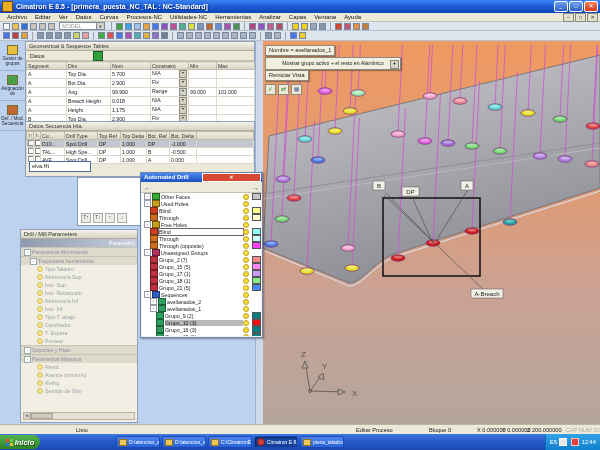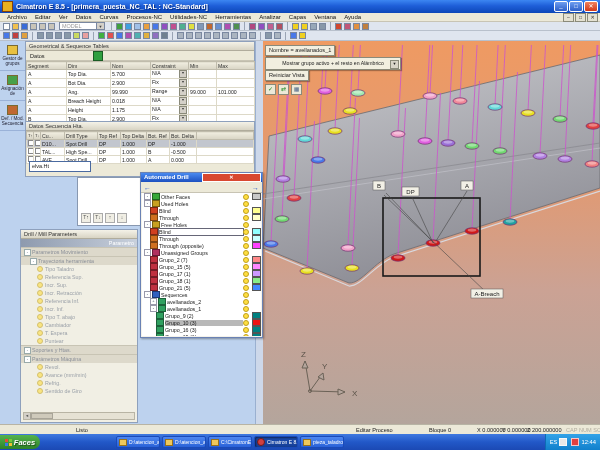--- a/index.html
+++ b/index.html
@@ -834,21 +834,21 @@
 </div>
 
 <div id="taskbar">
   <div id="start-btn">
     <span class="flag">
       <i style="background:#e84838;"></i>
         <i style="background:#78c838;"></i>
         <i style="background:#3878e8;"></i>
         <i style="background:#f0c030;"></i>
     </span>
-    <span>Faces</span>
+    <span>Inicio</span>
   </div>
   <div id="task-buttons">
       <div class="tbtn">
         <span class="fico"></span>
         <span>D:\atencion_a_client...</span>
       </div>
       <div class="tbtn">
         <span class="fico"></span>
         <span>D:\atencion_a_client...</span>
       </div>

